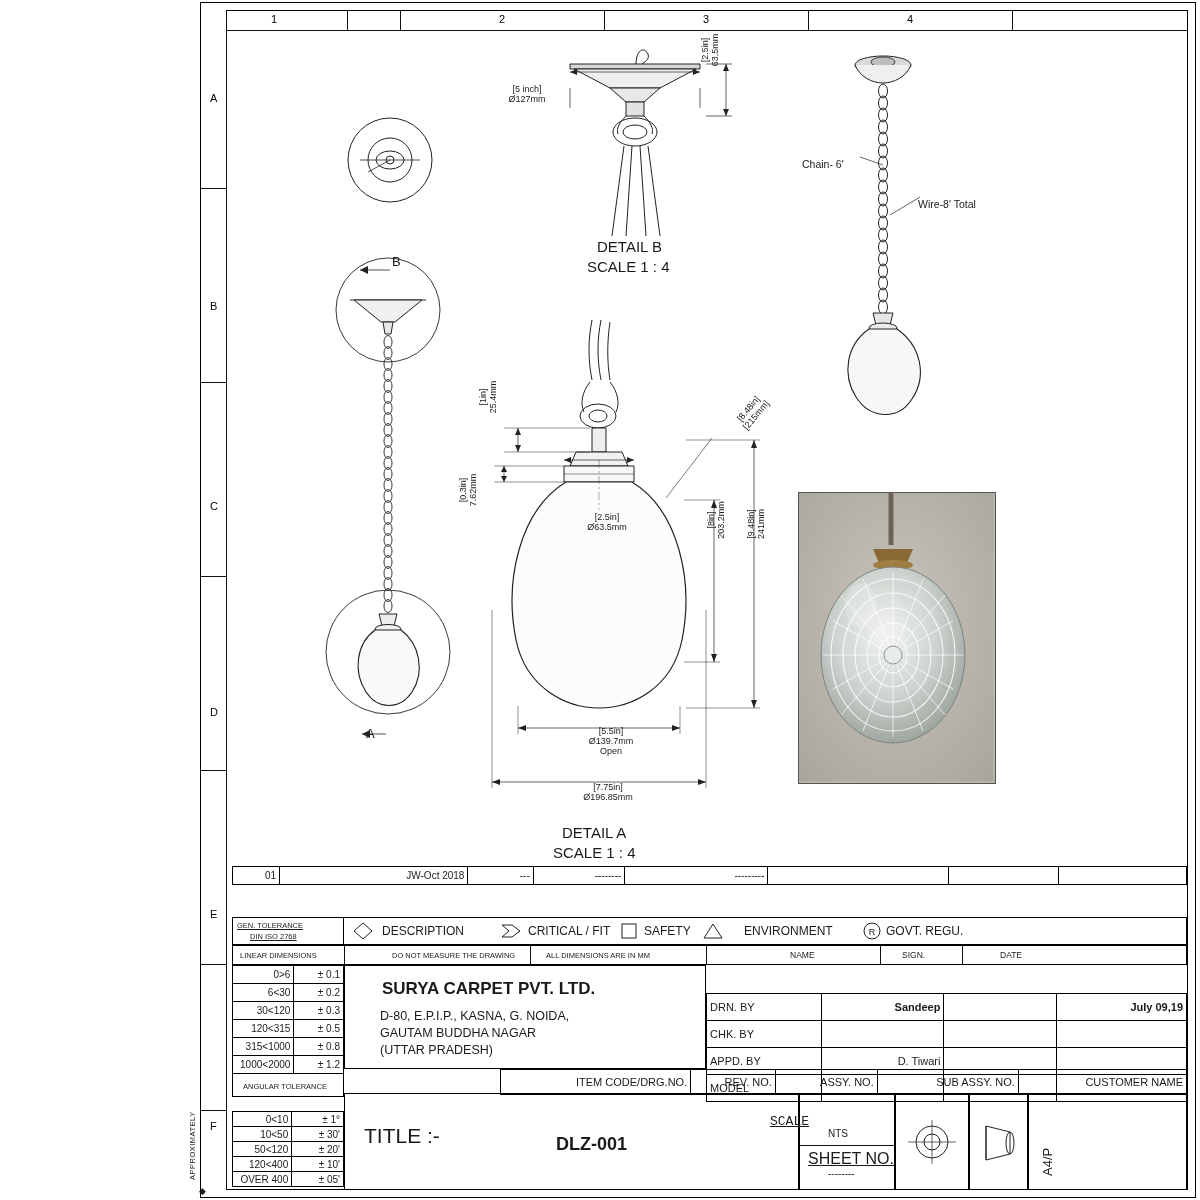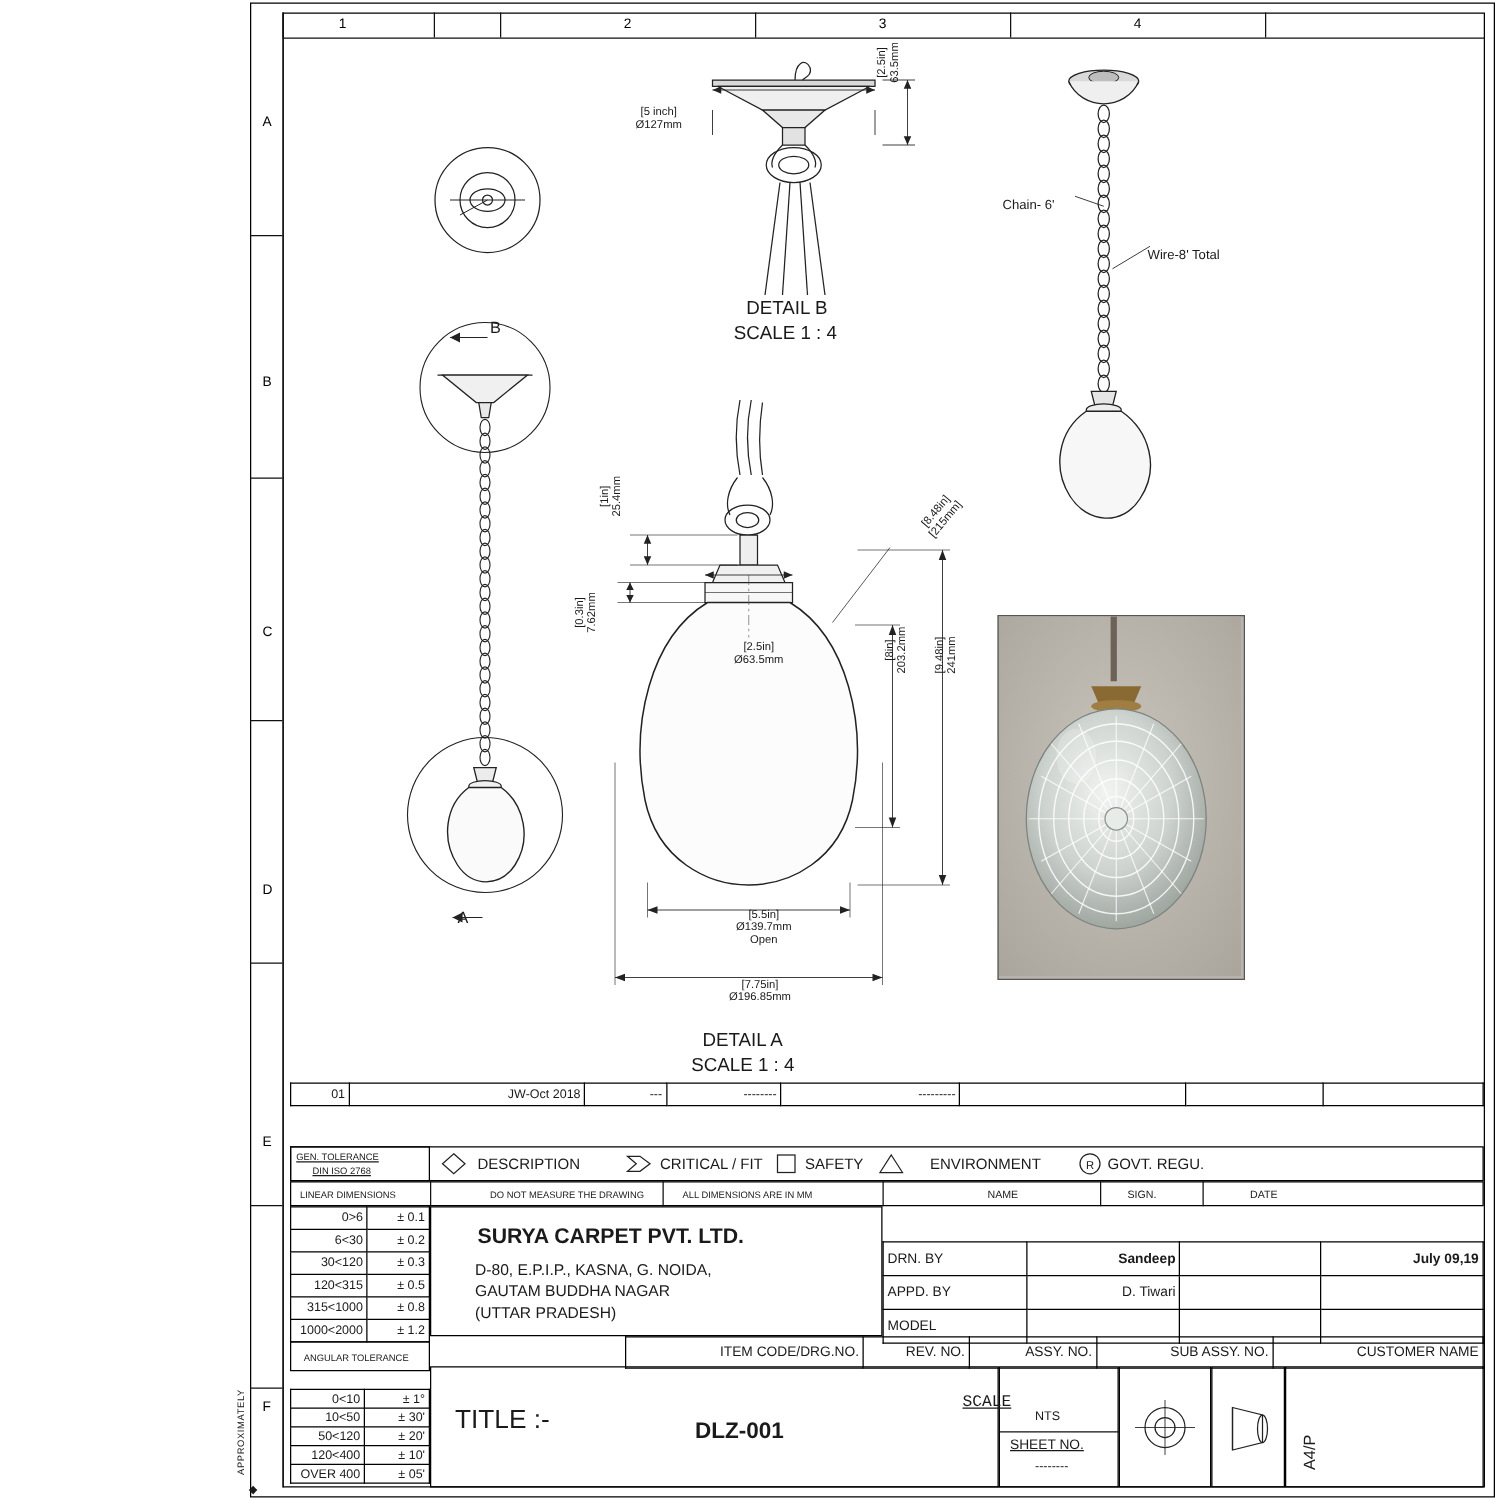--- a/index.html
+++ b/index.html
@@ -474,20 +474,26 @@
 
   <table class="tb" style="left:706px;top:965px;width:481px;font-size:11px;margin-top:28px;">
     <tbody>
         <tr>
           <td style="width:84px;height:26px;">DRN. BY</td>
         <td class="c b" style="width:90px;">Sandeep</td>
         <td style="width:82px;"></td>
         <td class="c b" style="width:96px;">July 09,19</td>
         </tr>
     <tr>
+          <td style="height:26px;">CHK. BY</td>
+        <td class="c"></td>
+        <td></td>
+        <td class="c"></td>
+        </tr>
+    <tr>
           <td style="height:26px;">APPD. BY</td>
         <td class="c">D. Tiwari</td>
         <td></td>
         <td class="c"></td>
         </tr>
     <tr>
           <td style="height:26px;">MODEL</td>
         <td class="c"></td>
         <td></td>
         <td class="c"></td>
@@ -508,21 +514,21 @@
     </table>
 
   <div class="bdr" style="left:344px;top:1093px;width:455px;height:97px;"></div>
   <div class="txt" style="left:364px;top:1124px;font-size:21px;">TITLE :-</div>
   <div class="txt b" style="left:556px;top:1134px;font-size:18px;">DLZ-001</div>
 
   <div class="bdr" style="left:799px;top:1093px;width:96px;height:97px;"></div>
   <div class="txt" style="left:770px;top:1114px;font-size:13px;text-decoration:underline;font-family:Liberation Mono, monospace;">SCALE</div>
   <div class="txt" style="left:828px;top:1128px;font-size:10px;">NTS</div>
   <div class="ln" style="left:799px;top:1145px;width:96px;height:1px;"></div>
-  <div class="txt" style="left:808px;top:1150px;font-size:11px;text-decoration:underline;">SHEET NO.</div>
+  <div class="txt" style="left:808px;top:1150px;font-size:16px;text-decoration:underline;">SHEET NO.</div>
   <div class="txt" style="left:828px;top:1168px;font-size:10px;">--------</div>
 
   <div class="bdr" style="left:895px;top:1093px;width:74px;height:97px;"></div>
   <svg style="position:absolute;left:900px;top:1118px;" width="64" height="48">
     <circle cx="32" cy="24" r="16" fill="none" stroke="#222"></circle>
     <circle cx="32" cy="24" r="8" fill="none" stroke="#222"></circle>
     <line x1="8" y1="24" x2="56" y2="24" stroke="#222" stroke-width="0.7"></line>
     <line x1="32" y1="2" x2="32" y2="46" stroke="#222" stroke-width="0.7"></line>
   </svg>
   <div class="bdr" style="left:969px;top:1093px;width:59px;height:97px;"></div>

